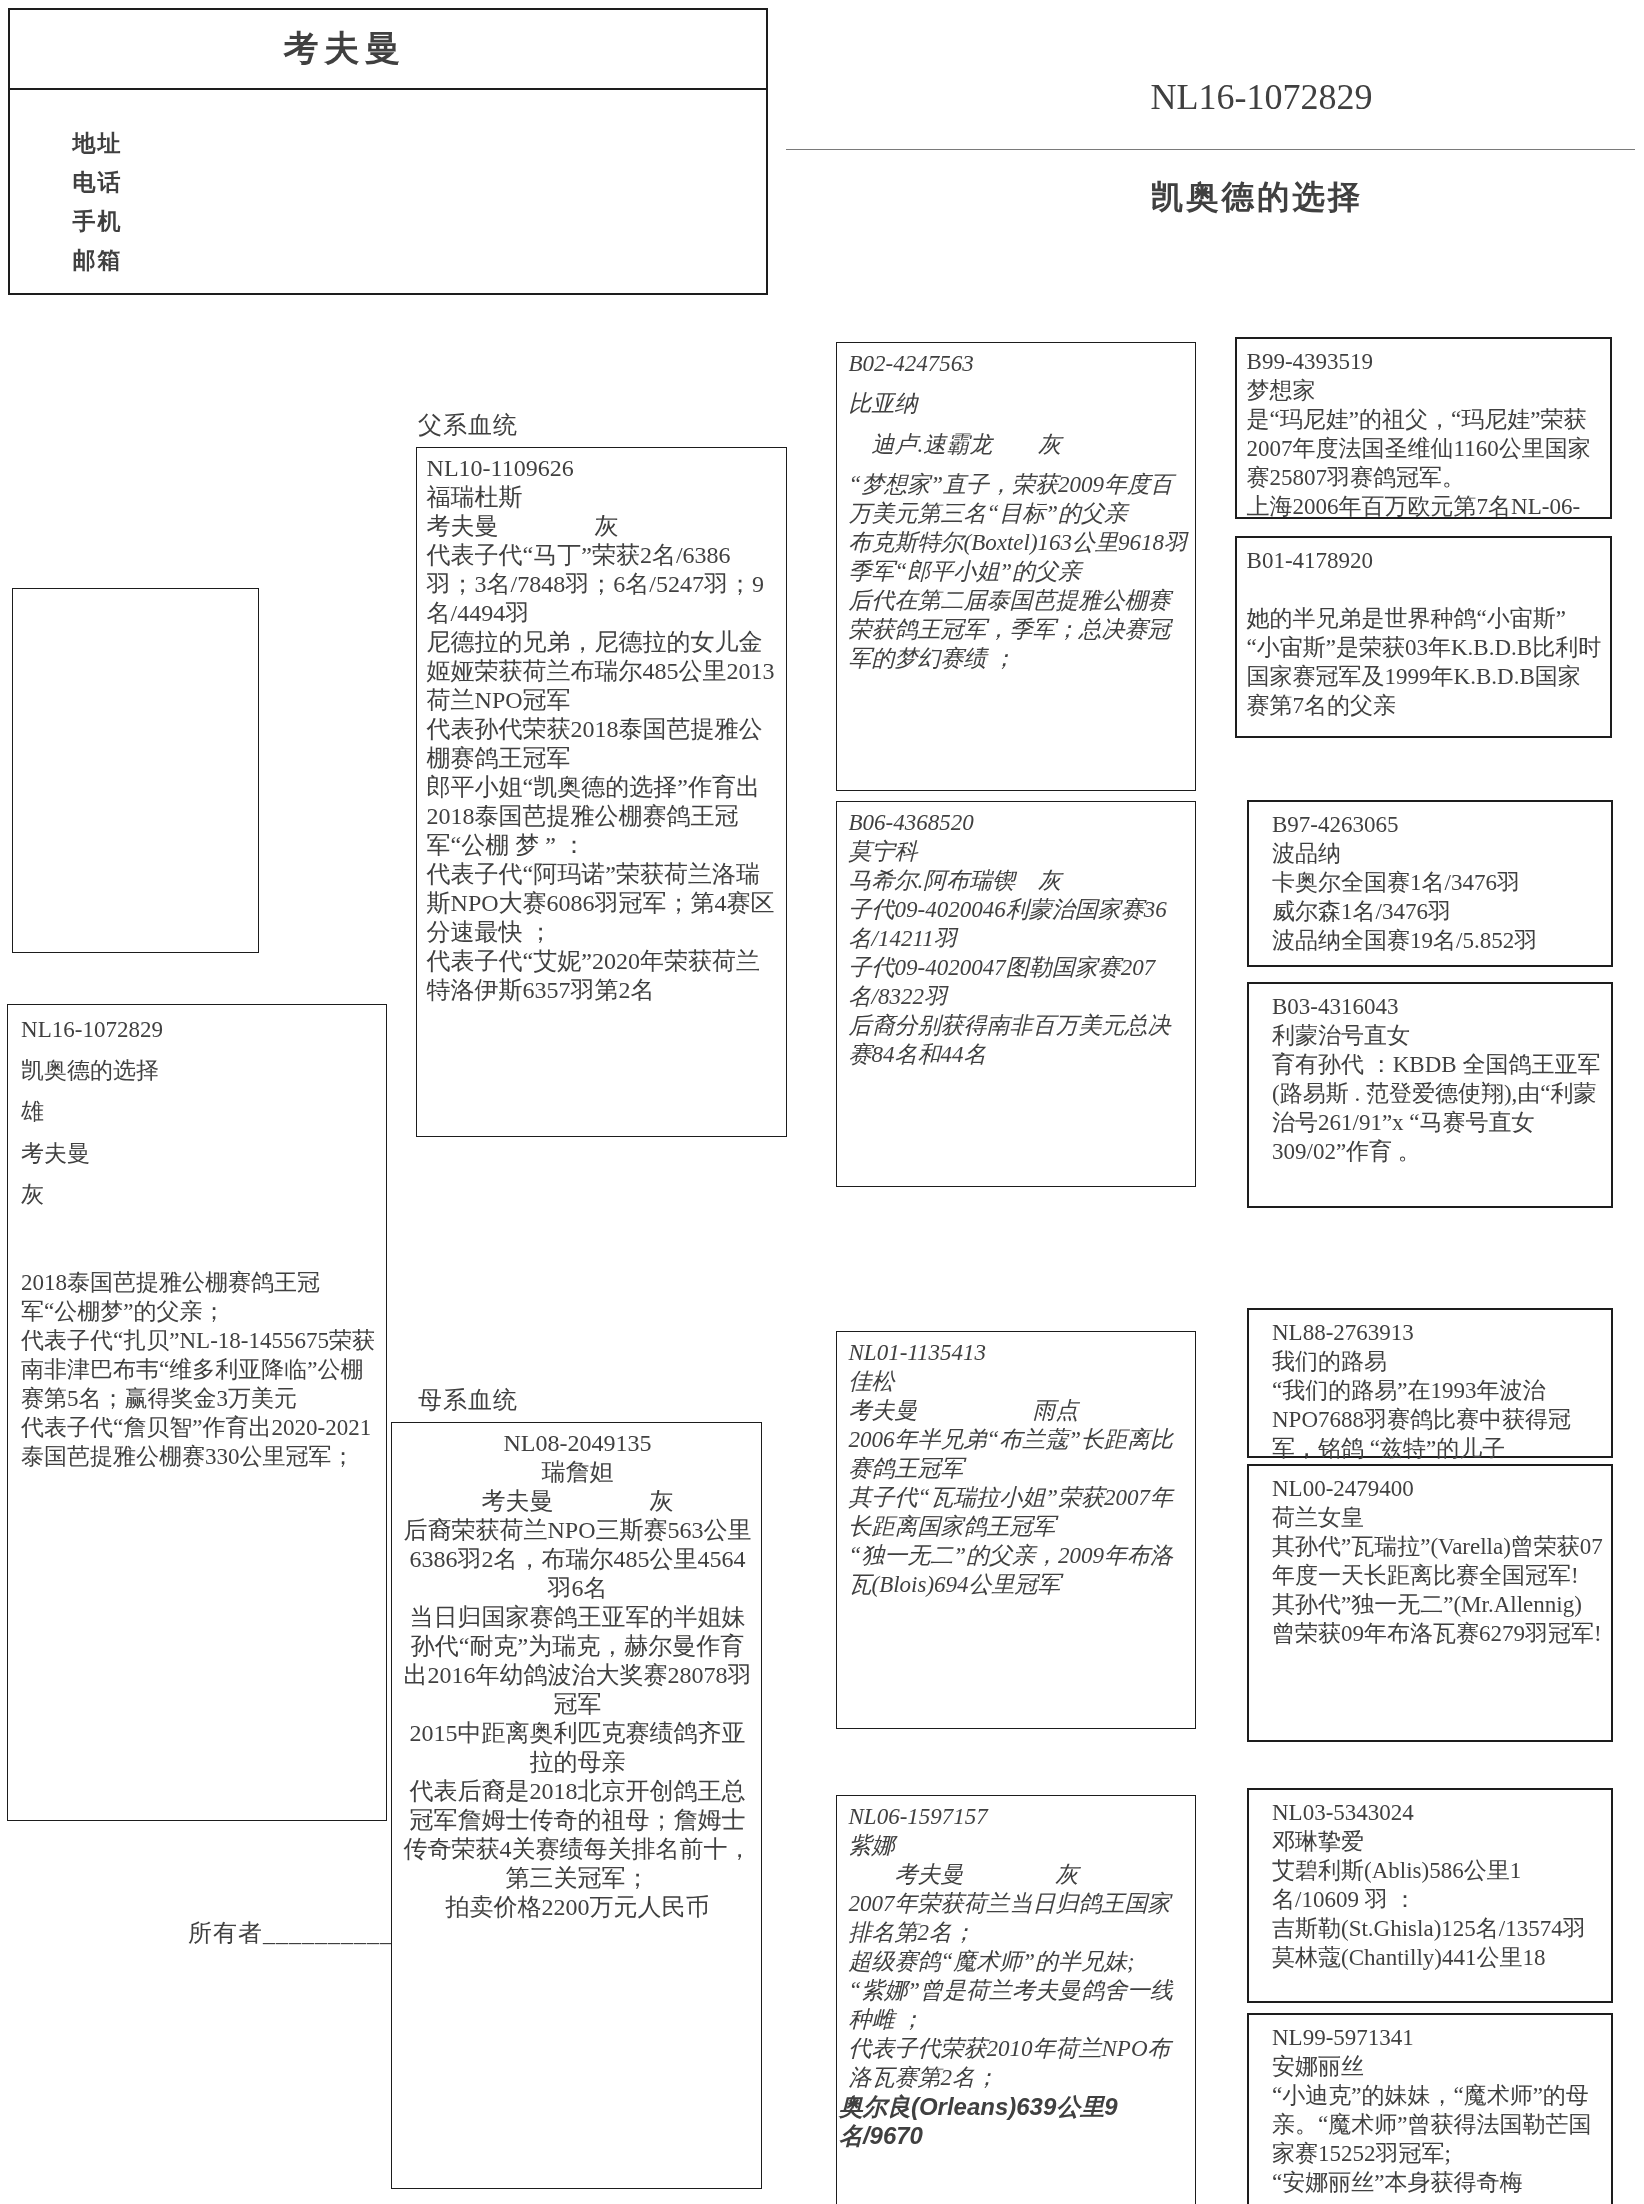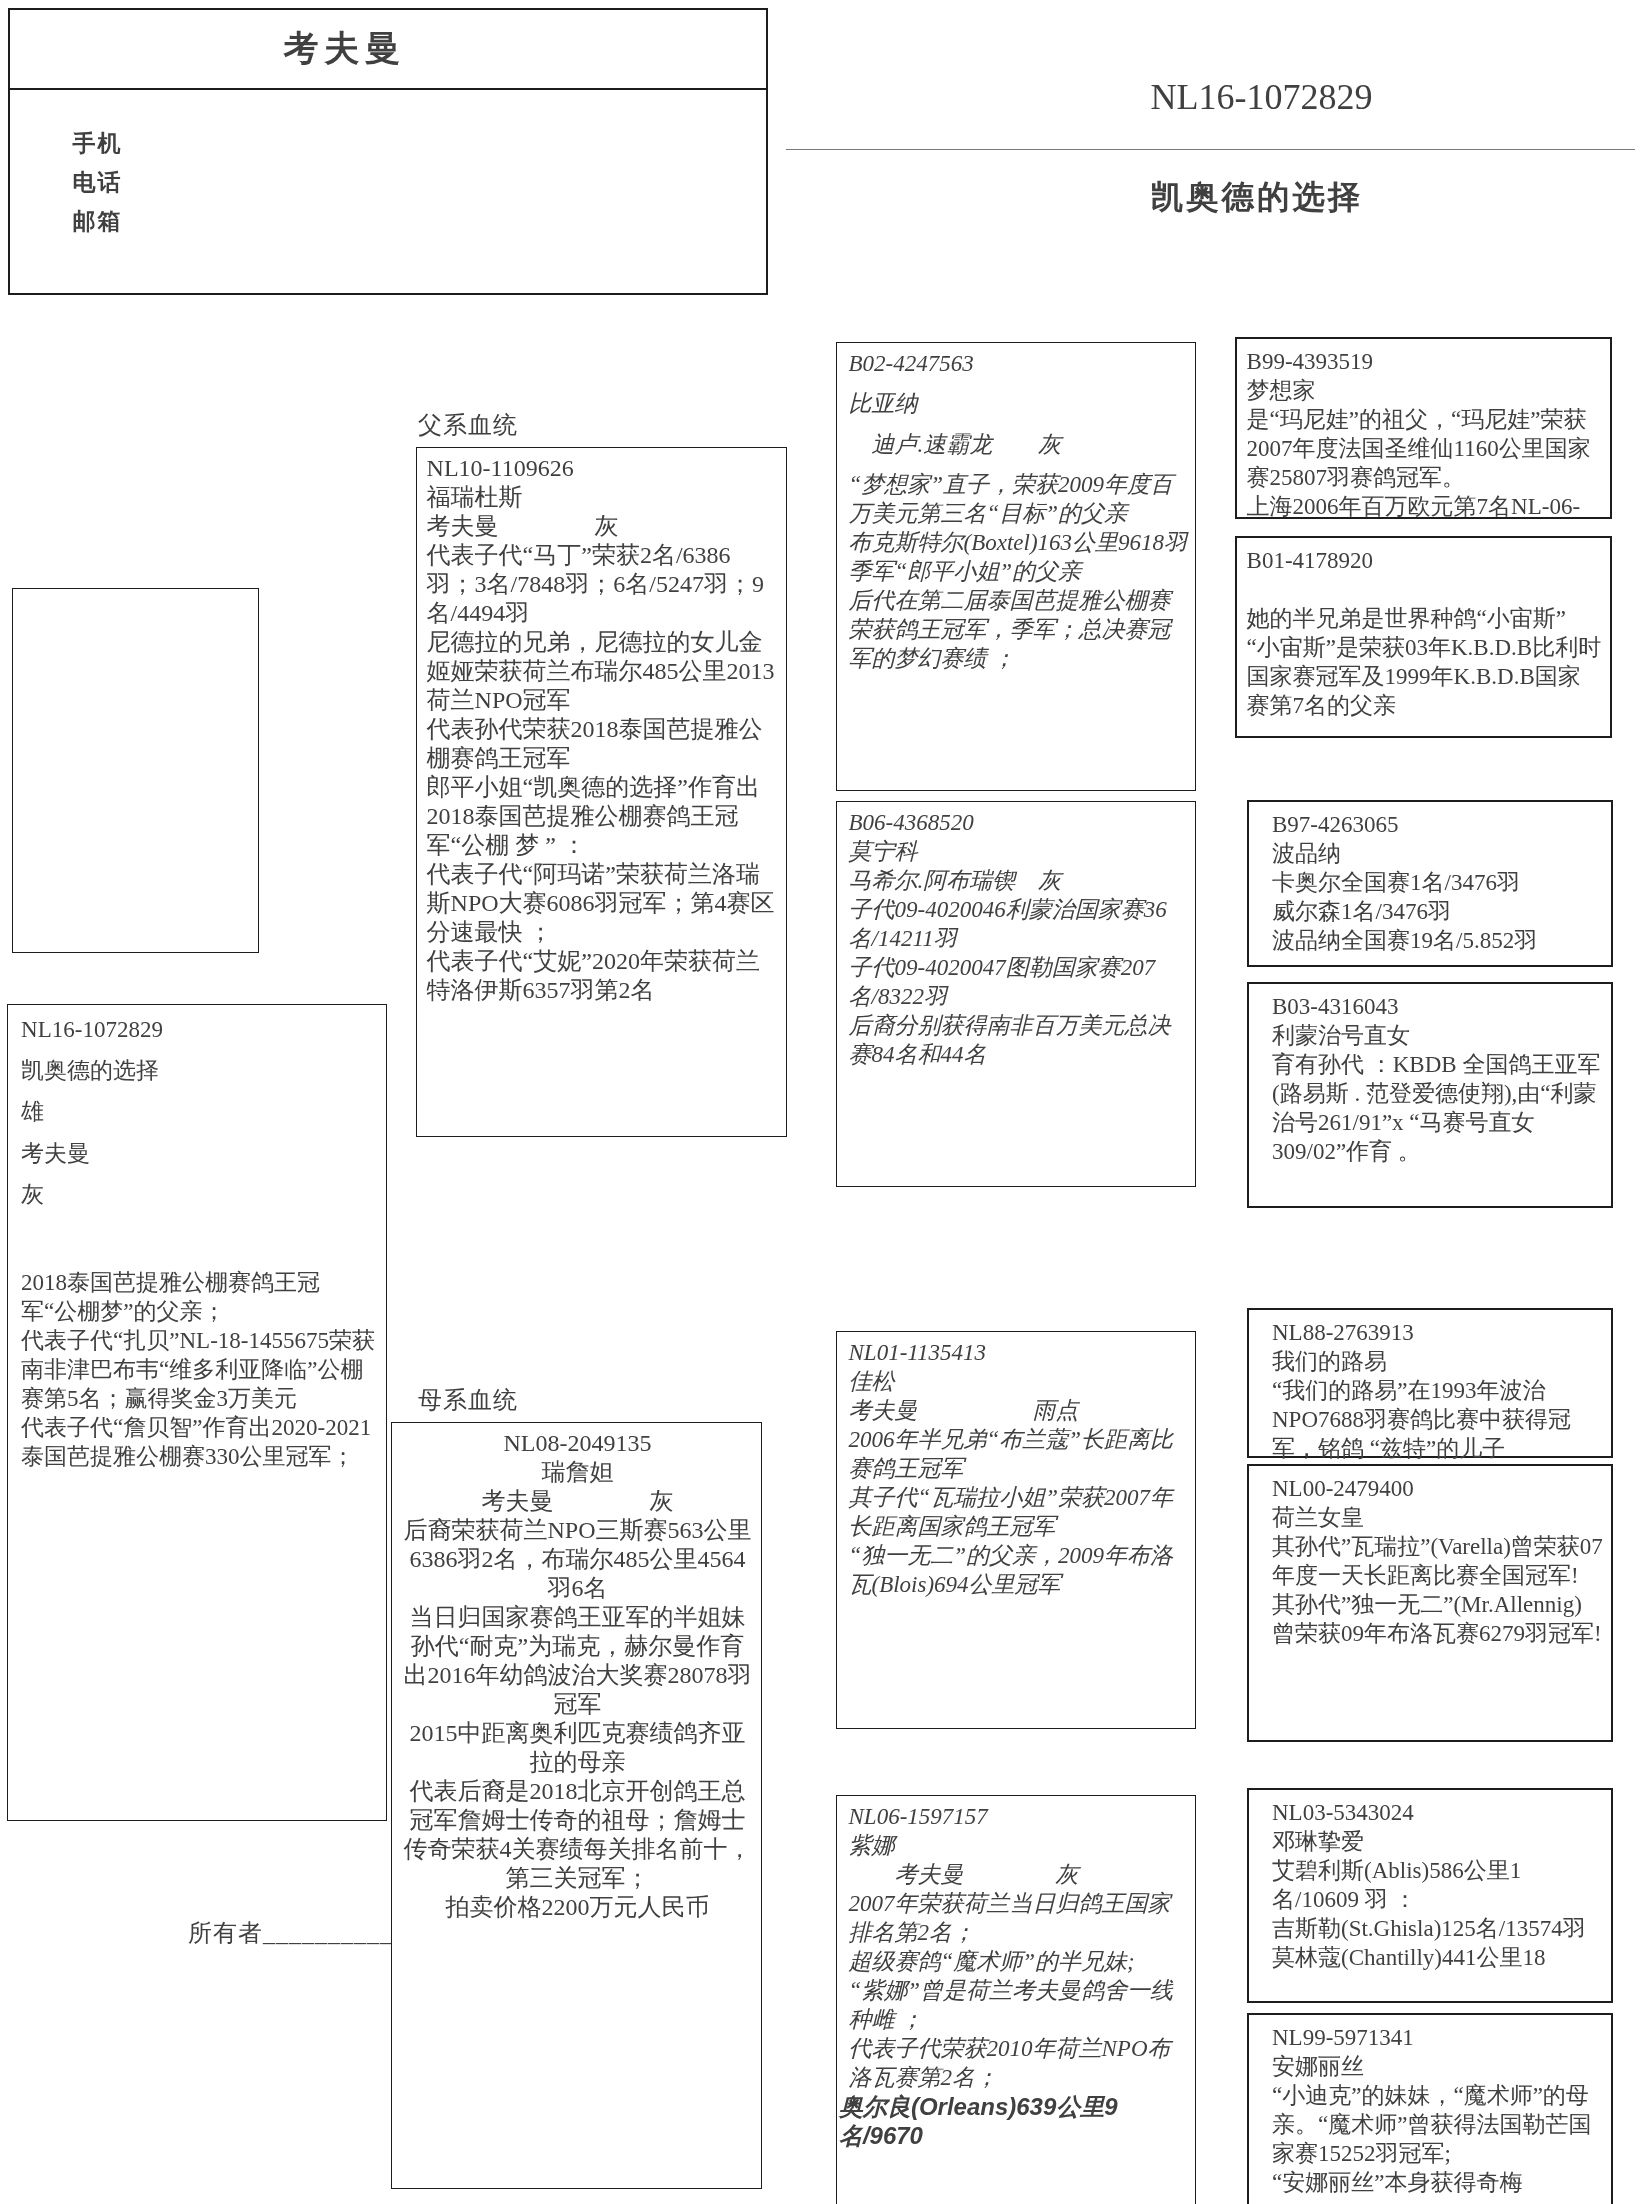--- a/index.html
+++ b/index.html
@@ -66,22 +66,23 @@
 </head>
 <body>
 
 <div class="page">
 
   <div class="box b-contact">
     <div class="contact-title">
       <span>考夫曼</span>
     </div>
     <div class="contact-fields">
+      <div>地址</div>
+      <div>电话</div>
       <div>手机</div>
-      <div>电话</div>
       <div>邮箱</div>
     </div>
   </div>
 
   <div class="h-ring">NL16-1072829</div>
   <div class="h-divider"></div>
   <div class="h-name">凯奥德的选择</div>
 
   <div class="box b-empty"></div>
 

